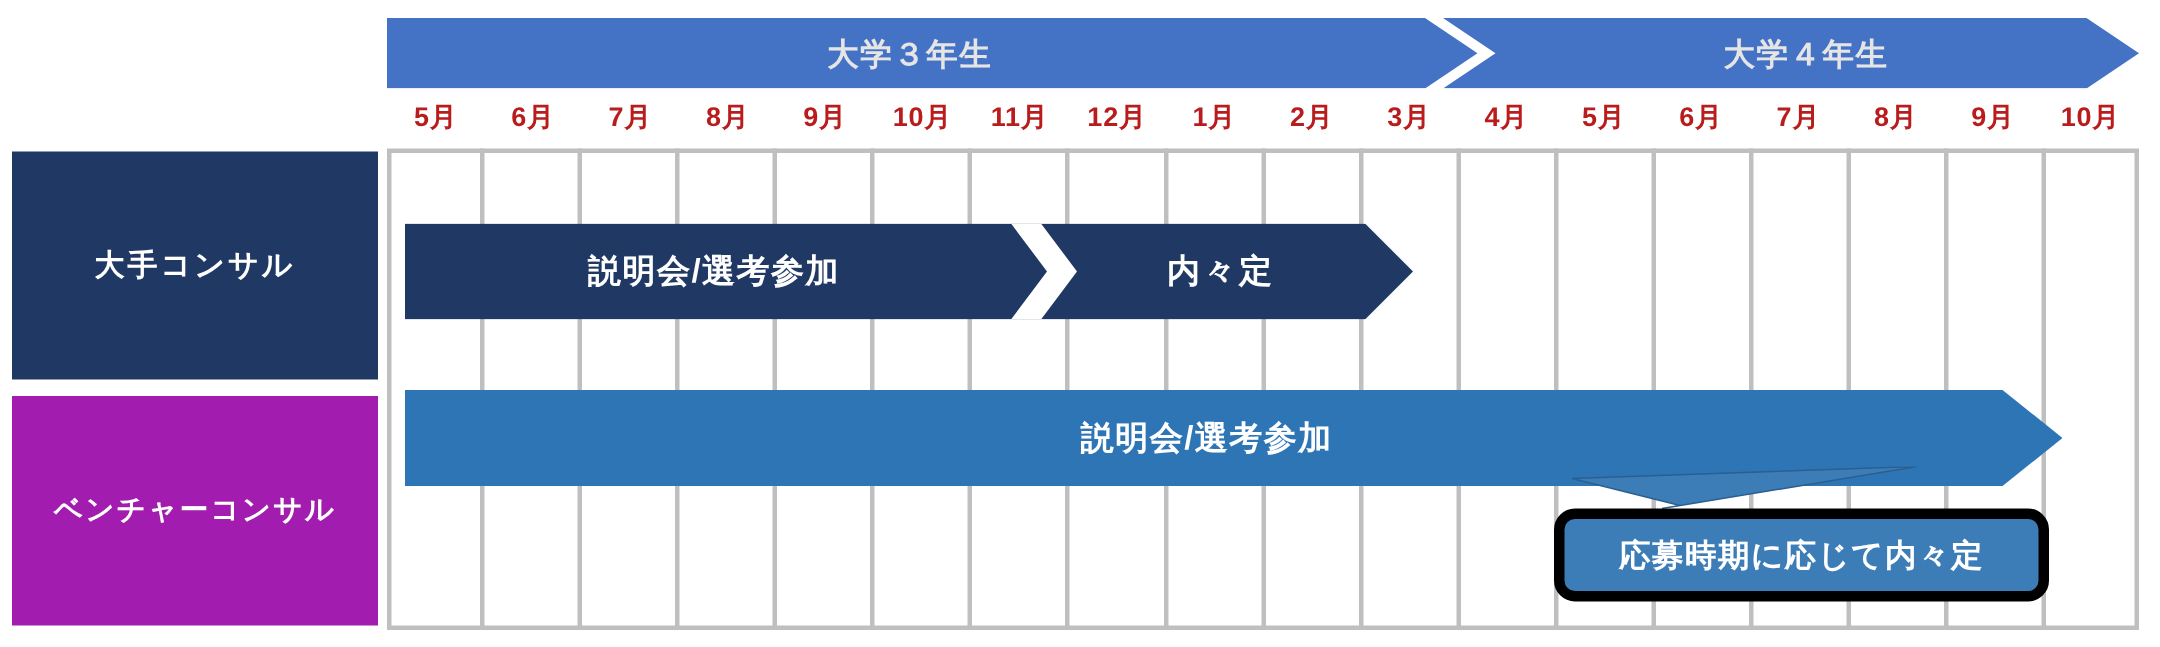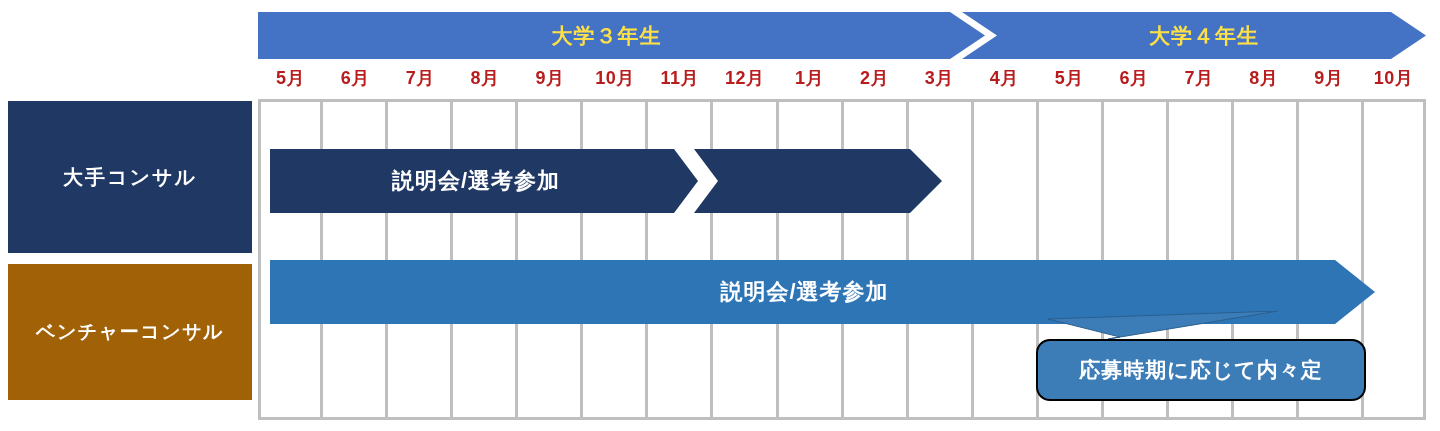--- a/index.html
+++ b/index.html
@@ -10,21 +10,21 @@
     overflow:hidden;
     position:relative;
   }
   #root{position:absolute;left:0;top:0;width:1440px;height:431px;}
 
   
   .banner-row{position:absolute;left:258px;top:12px;width:1168px;height:47px;}
   .banner{
     position:absolute;top:0;height:47px;
     background:#4472C4;
-    color:#fde047;
+    color:#e5e5e5;
     font-size:21px;font-weight:bold;
     letter-spacing:1px;
     display:flex;align-items:center;justify-content:center;
   }
   .banner-y3{
     left:0px;width:727px;
     clip-path:polygon(0 0, 692px 0, 727px 50%, 692px 100%, 0 100%);
   }
   .banner-y4{
     left:704px;width:464px;
@@ -57,21 +57,21 @@
   
   .rowlabel{
     position:absolute;left:8px;
     width:244px;
     color:#ffffff;font-weight:bold;
     display:flex;align-items:center;justify-content:center;
     text-align:center;line-height:1.35;
     box-sizing:border-box;
   }
   .rowlabel-1{top:101px;height:152px;background:#1F3864;font-size:20px;letter-spacing:2px;}
-  .rowlabel-2{top:264px;height:136px;background:#a16207;font-size:19px;letter-spacing:1.5px;}
+  .rowlabel-2{top:264px;height:153px;background:#a21caf;font-size:19px;letter-spacing:1.5px;}
 
   
   .barlayer{position:absolute;left:258px;top:99px;width:1040px;height:321px;pointer-events:none;}
 
   .bar-navy{
     position:absolute;left:12px;top:50px;
     width:672px;height:64px;
     background:#1F3864;
     color:#fff;font-weight:bold;font-size:22px;
     clip-path:polygon(0 0, 640px 0, 672px 50%, 640px 100%, 0 100%);
@@ -101,21 +101,21 @@
     clip-path:polygon(0 0, 1065px 0, 1105px 50%, 1065px 100%, 0 100%);
     display:flex;align-items:center;justify-content:center;
   }
   .bar-blue span{padding-right:36px;}
 
   
   .callout{
     position:absolute;left:778px;top:240px;
     width:330px;height:62px;
     background:#3C7DB8;
-    border:2px solid #000000;
+    border:7px solid #000000;
     border-radius:14px;
     box-sizing:border-box;
     color:#ffffff;font-weight:bold;font-size:21px;letter-spacing:1px;
     display:flex;align-items:center;justify-content:center;
   }
   .callout-tail{
     position:absolute;left:790px;top:212px;
     width:230px;height:34px;
   }
 
@@ -188,20 +188,21 @@
     <div>
       <div>ベンチャーコンサル</div>
     </div>
   </div>
 
   <div class="barlayer">
 
     <div class="bar-navy">
       <div class="seg1">説明会/選考参加</div>
       <div class="chev"></div>
+      <div class="seg2">内々定</div>
     </div>
 
     <div class="bar-blue">
       <span>説明会/選考参加</span>
     </div>
 
     <svg class="callout-tail" viewBox="0 0 230 34" preserveAspectRatio="none">
       <polygon points="0,8 230,0 60,28 72,26" fill="#3C7DB8" stroke="#2a5f8f" stroke-width="1"></polygon>
     </svg>
 

